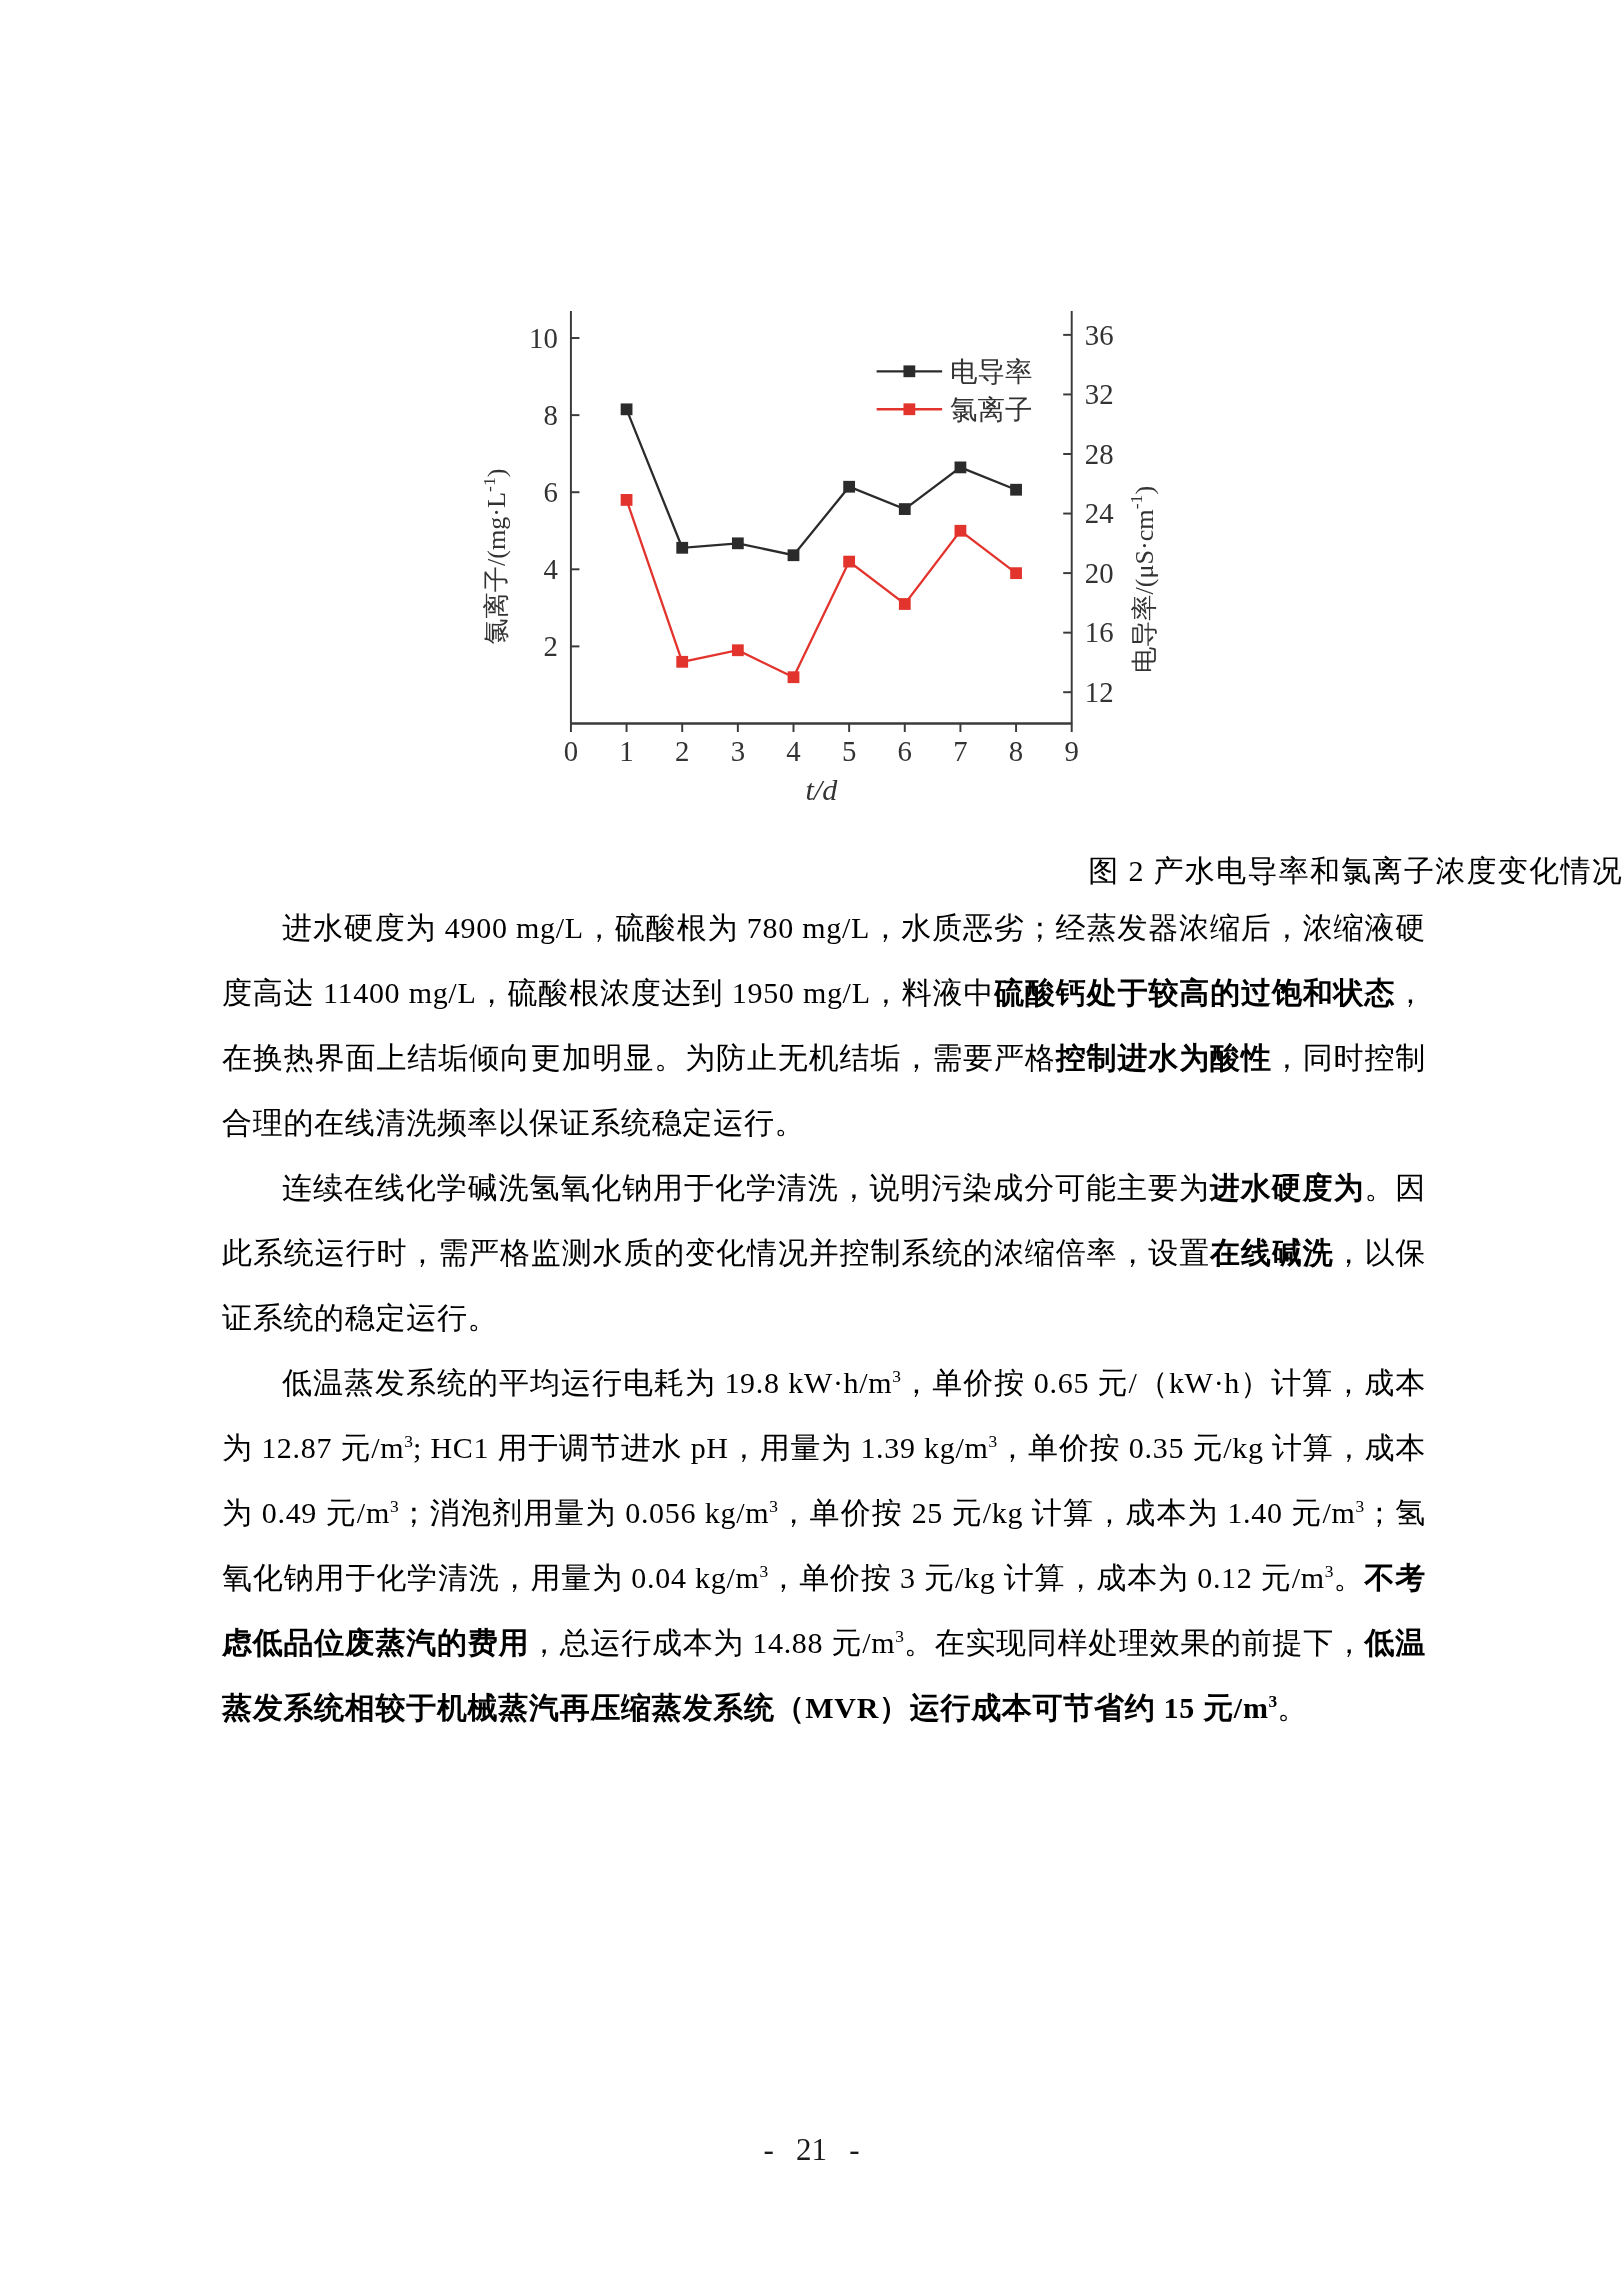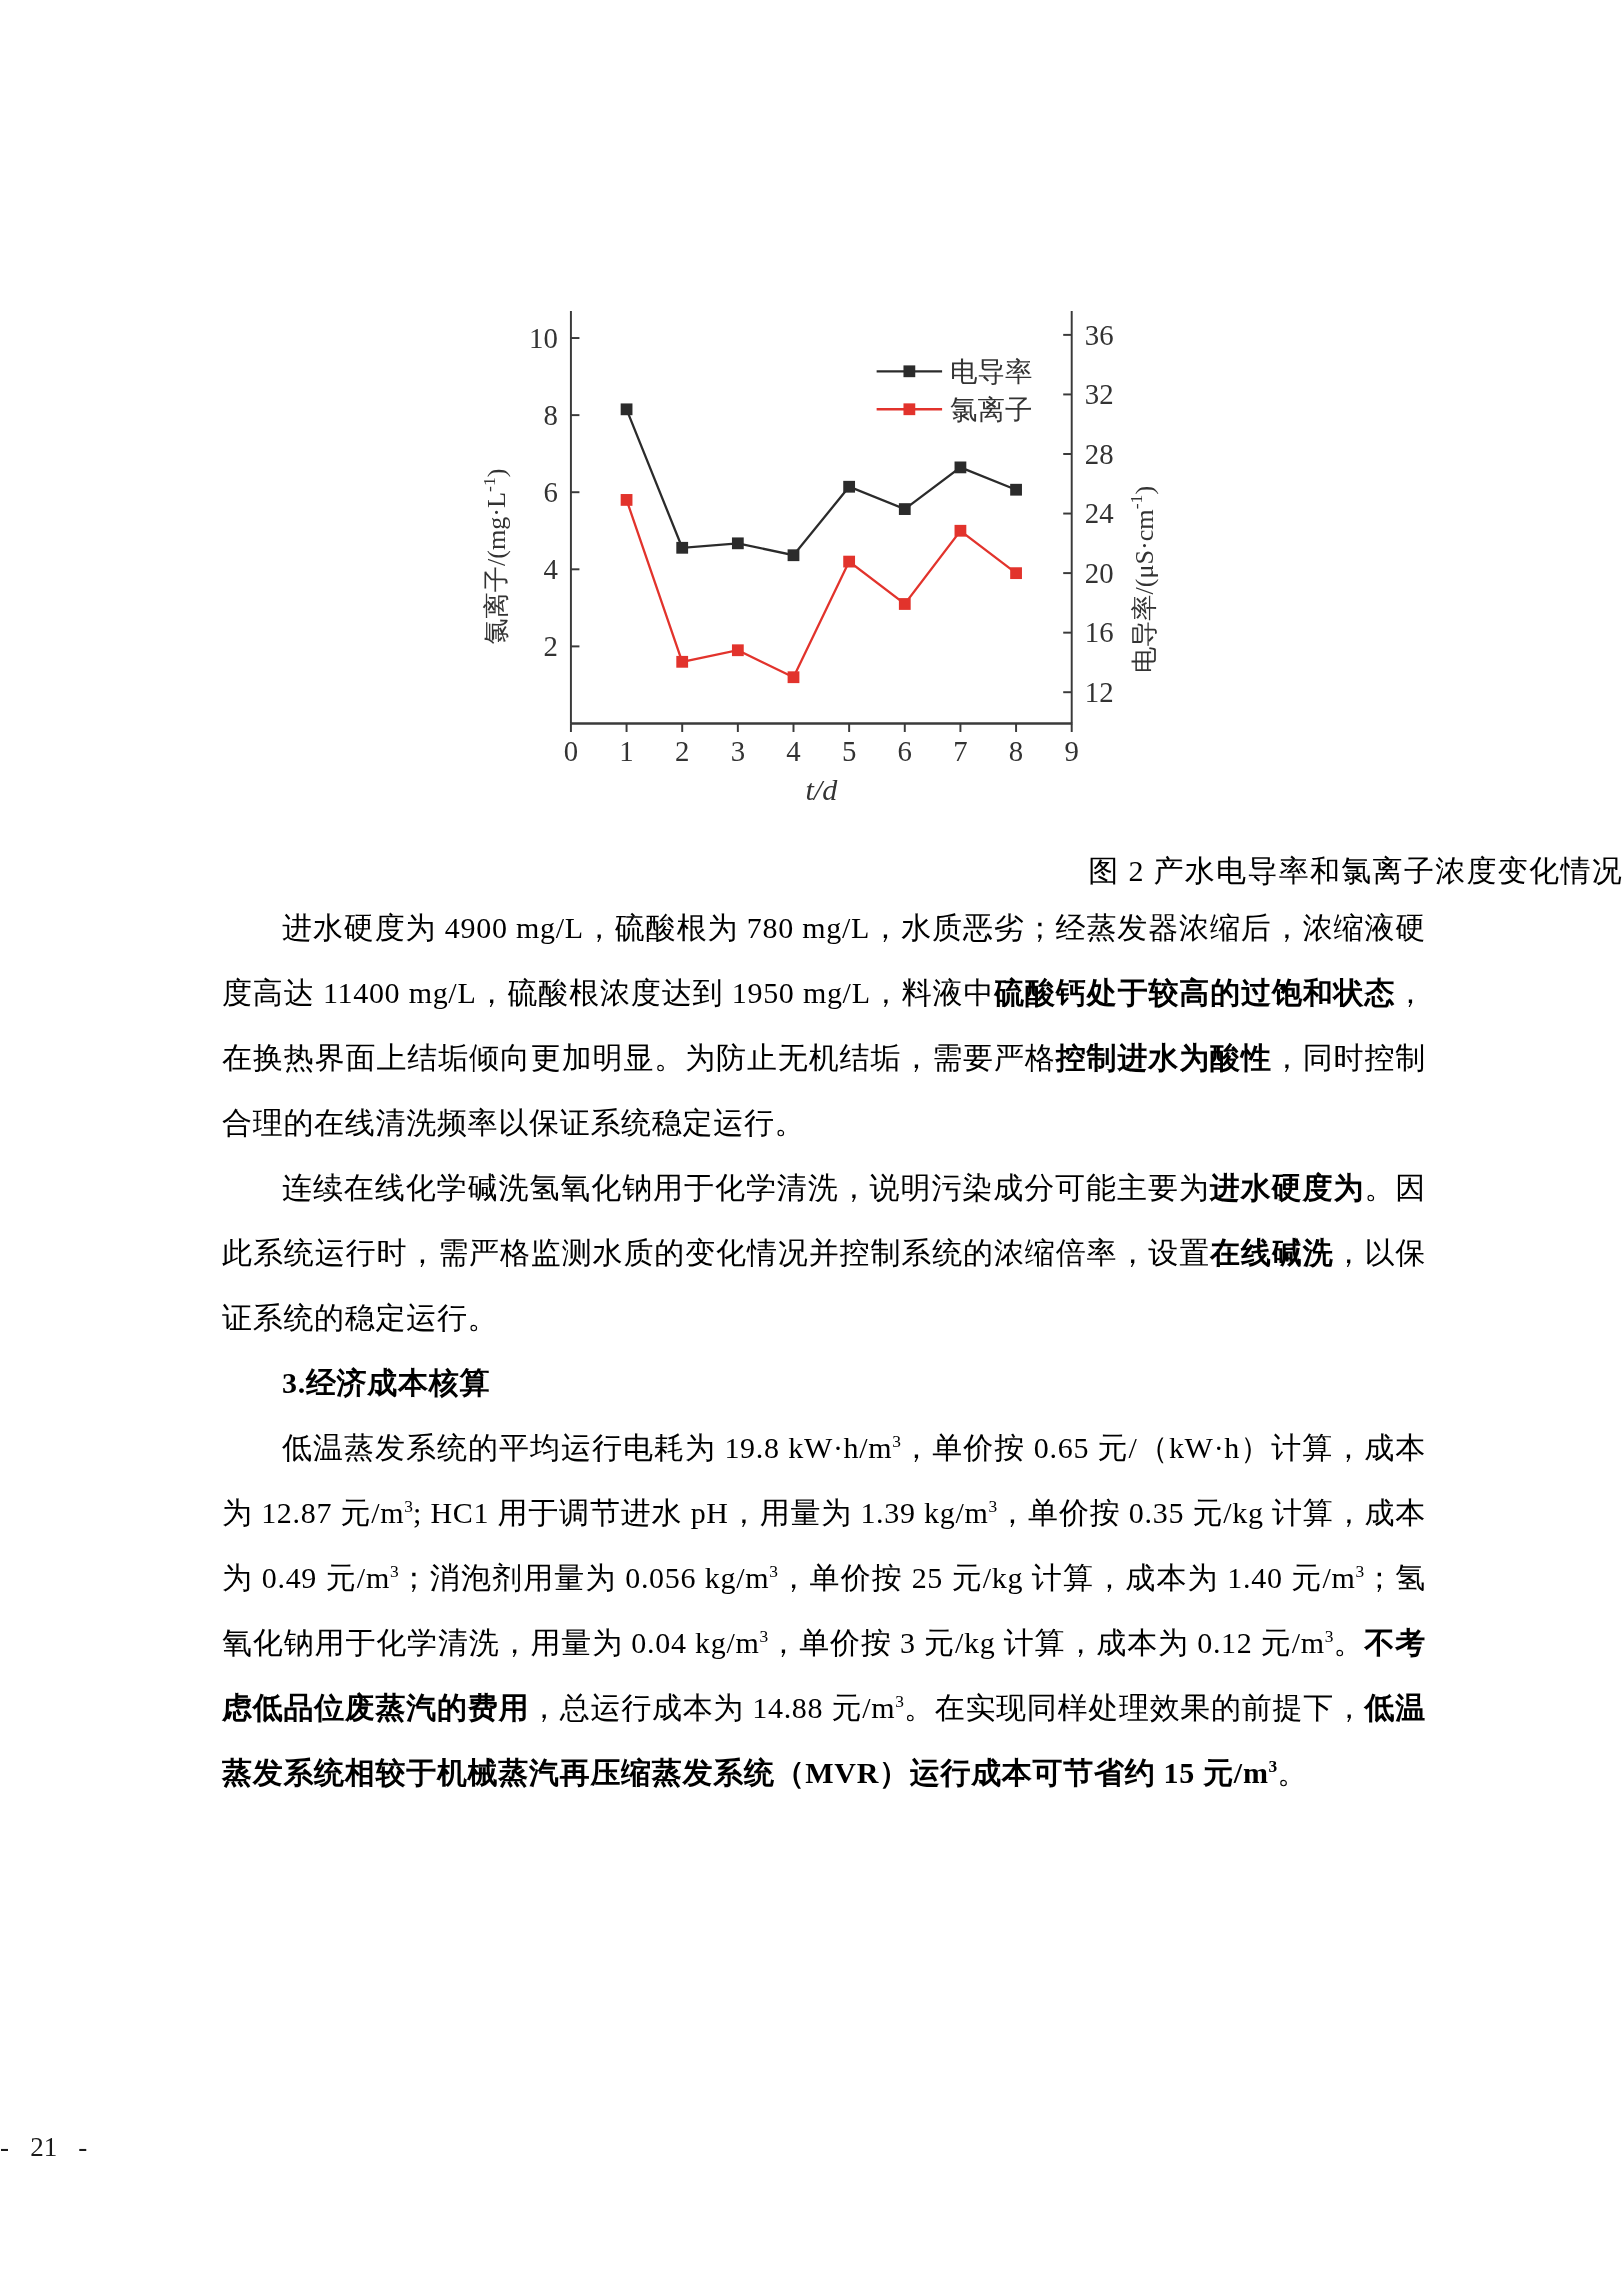--- a/index.html
+++ b/index.html
@@ -22,21 +22,21 @@
   .content{
     position:absolute;top:895px;left:222px;width:1204px;
     font-size:30px;line-height:65px;
     text-align:justify;text-justify:inter-ideograph;
     letter-spacing:0.7px;
   }
   .content p{margin:0;text-indent:60px;}
   .content .sp{font-size:0.58em;vertical-align:super;line-height:0;letter-spacing:0;}
   .page-number{
     position:absolute;top:2132px;left:0;width:1623px;
-    text-align:left;font-size:27px;word-spacing:14.4px;
+    text-align:center;font-size:31px;word-spacing:14.4px;
     color:#1a1a1a;
   }
 </style>
 </head>
 <body>
 
 <div class="page">
 
   <div class="chart-wrap">
     <svg id="chart-svg" width="707" height="550" viewBox="0 0 1080 840">
@@ -115,20 +115,19 @@
         <rect x="653" y="196" width="18" height="18" fill="#e2332c"></rect>
         <text x="724" y="220" text-anchor="start" font-size="42" fill="#333333">氯离子</text>
       </svg>
   </div>
 
   <div class="figure-caption">图 2  产水电导率和氯离子浓度变化情况</div>
 
   <div class="content">
     <p><span>进水硬度为 4900 mg/L，硫酸根为 780 mg/L，水质恶劣；经蒸发器浓缩后，浓缩液硬度高达 11400 mg/L，硫酸根浓度达到 1950 mg/L，料液中</span><span style="font-weight: 700;">硫酸钙处于较高的过饱和状态</span><span>，在换热界面上结垢倾向更加明显。为防止无机结垢，需要严格</span><span style="font-weight: 700; margin-top: 48px;">控制进水为酸性</span><span>，同时控制合理的在线清洗频率以保证系统稳定运行。</span></p>
     <p><span style="font-weight: 400;">连续在线化学碱洗</span><span>氢氧化钠用于化学清洗，说明污染成分可能主要为</span><span style="font-weight: 700;">进水硬度为</span><span>。因此系统运行时，需严格监测水质的变化情况并控制系统的浓缩倍率，设置</span><span style="font-weight: 700;">在线碱洗</span><span>，以保证系统的稳定运行。</span></p>
-    <p><span style="font-weight: 700;">3.经济成本核算</span></p>
     <p><span>低温蒸发系统的平均运行电耗为 19.8 kW·h/m</span><span class="sp">3</span><span>，单价按 0.65 元/（kW·h）计算，成本为 12.87 元/m</span><span class="sp">3</span><span>; HC1 用于调节进水 pH，用量为 1.39 kg/m</span><span class="sp">3</span><span>，单价按 0.35 元/kg 计算，成本为 0.49 元/m</span><span class="sp">3</span><span>；消泡剂用量为 0.056 kg/m</span><span class="sp">3</span><span>，单价按 25 元/kg 计算，成本为 1.40 元/m</span><span class="sp">3</span><span>；氢氧化钠用于化学清洗，用量为 0.04 kg/m</span><span class="sp">3</span><span>，单价按 3 元/kg 计算，成本为 0.12 元/m</span><span class="sp">3</span><span>。</span><span style="font-weight: 700;">不考虑低品位废蒸汽的费用</span><span>，总运行成本为 14.88 元/m</span><span class="sp">3</span><span>。在实现同样处理效果的前提下，</span><span style="font-weight: 700;">低温蒸发系统相较于机械蒸汽再压缩蒸发系统（MVR）运行成本可节省约 15 元/m</span><span class="sp" style="font-weight: 700;">3</span><span>。</span></p>
   </div>
 
   <div class="page-number">- 21 -</div>
 
 </div>
 
 
 </body></html>

